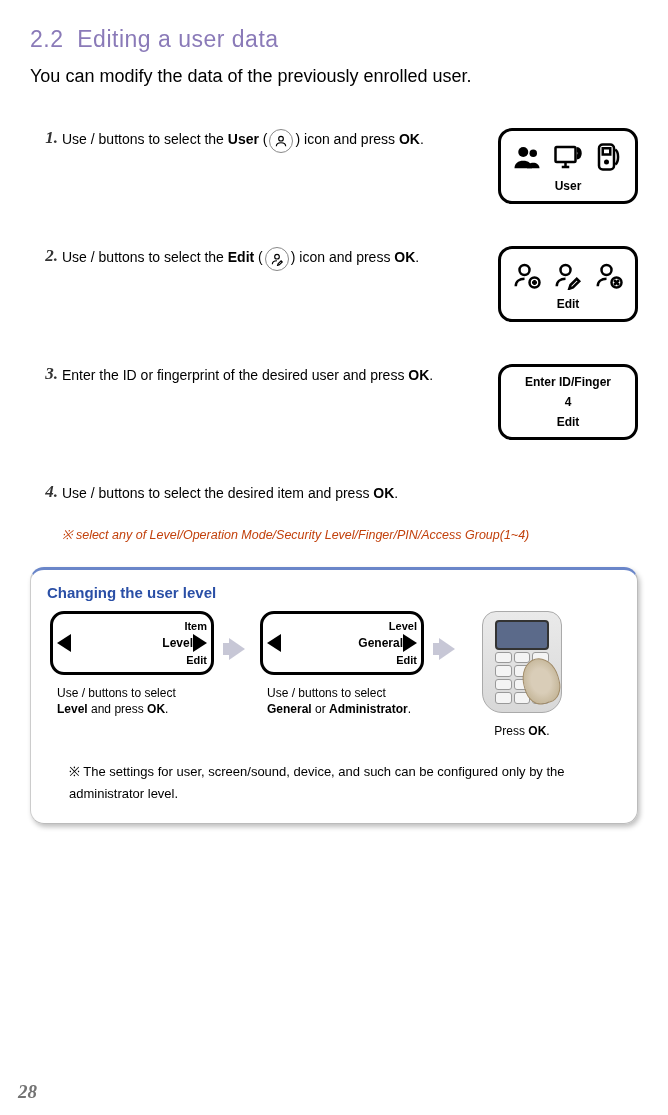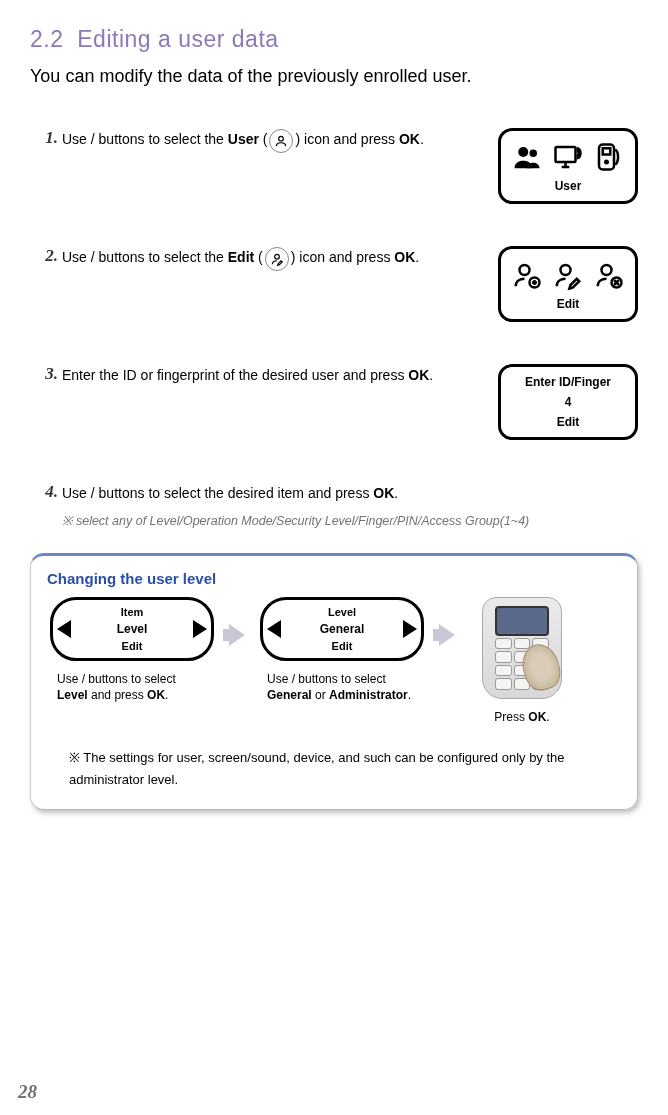--- a/index.html
+++ b/index.html
@@ -105,22 +105,22 @@
     margin: 6px 0;
   }
   .lcd-simple-bot {
     font-size: 12px;
     font-weight: bold;
     margin-top: 6px;
   }
   .note {
     font-size: 12.5px;
     font-style: italic;
-    color: #737373;
-    margin-top: 6px;
+    color: #c2410c;
+    margin-top: 20px;
   }
   .tip-panel {
     margin-top: 22px;
     border-radius: 14px;
     background: linear-gradient(#fff,#fff) padding-box;
     padding: 14px 16px 18px 16px;
     box-shadow: 2px 3px 5px rgba(0,0,0,0.25);
     border-top: 3px solid #6a86c9;
     border-left: 1px solid #ccc;
     border-right: 1px solid #bbb;
@@ -138,25 +138,25 @@
     gap: 6px;
   }
   .flow-col {
     display: flex;
     flex-direction: column;
     align-items: center;
     width: 170px;
   }
   .flow-lcd {
     border: 3px solid #000;
-    border-radius: 26px;
+    border-radius: 14px;
     background: #fff;
     width: 150px;
     padding: 6px 4px;
-    text-align: center;
+    text-align: right;
     position: relative;
   }
   .flow-lcd-row {
     display: flex;
     align-items: center;
     justify-content: space-between;
   }
   .flow-lcd-row .tri {
     width: 0; height: 0;
     border-top: 9px solid transparent;

